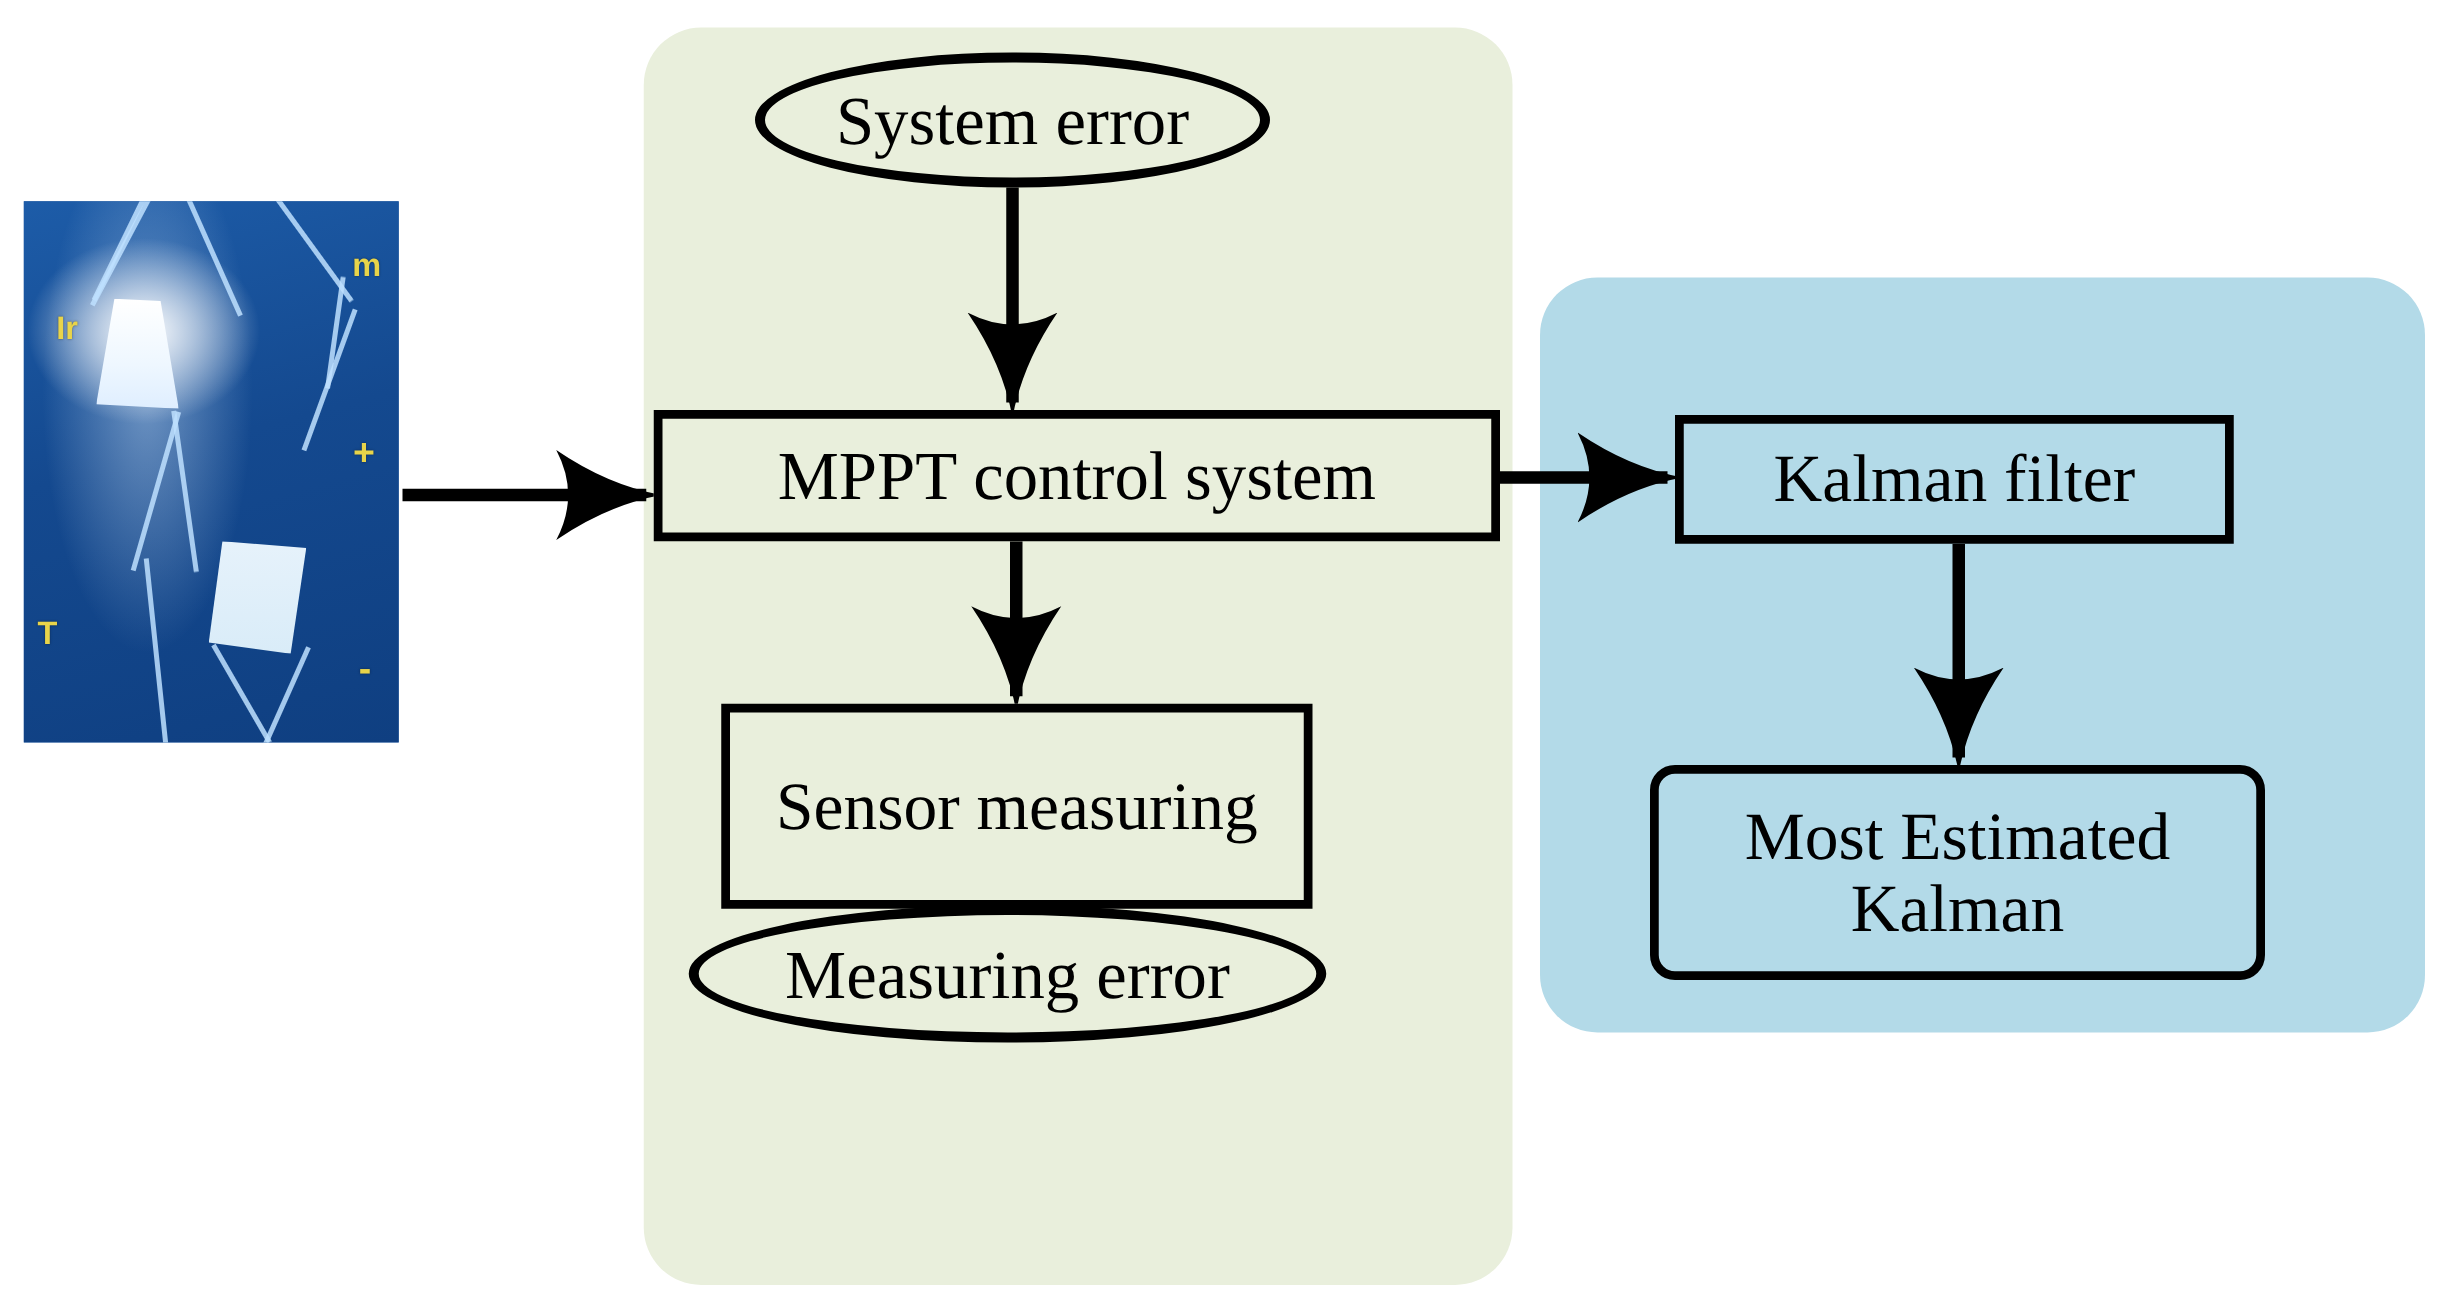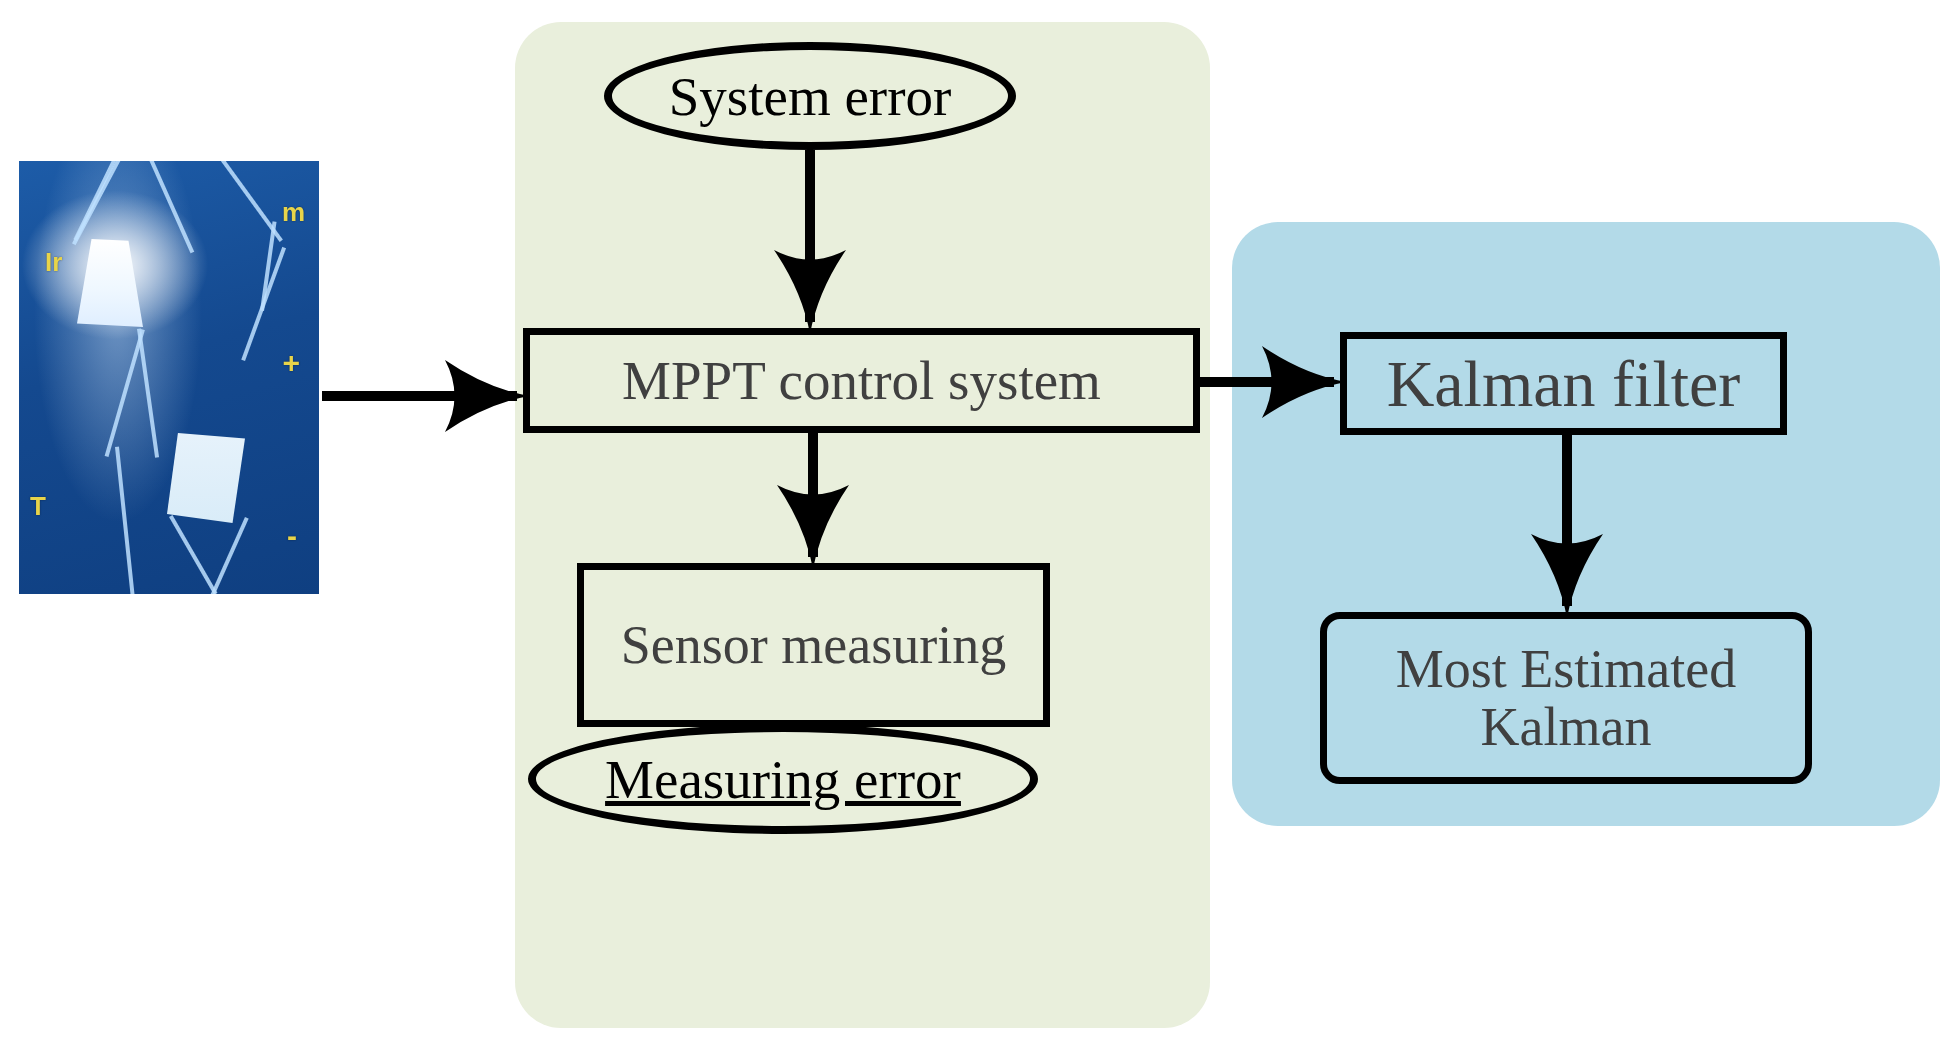--- a/index.html
+++ b/index.html
@@ -95,37 +95,37 @@
 
   
   .node-box {
     position: absolute;
     border: 7px solid #000000;
     box-sizing: border-box;
     display: flex;
     align-items: center;
     justify-content: center;
     text-align: center;
-    color: #404040;
+    color: #000000;
     line-height: 1.08;
   }
   #box-mppt {
     left: 523px; top: 328px; width: 677px; height: 105px;
     font-size: 55px;
     background: #e9efdc;
   }
   #box-sensor {
     left: 577px; top: 563px; width: 473px; height: 164px;
     font-size: 54px;
     background: #e9efdc;
     padding: 0 10px;
   }
   #box-kalman {
     left: 1340px; top: 332px; width: 447px; height: 103px;
-    font-size: 66px;
+    font-size: 54px;
     background: #b3dae8;
   }
   #box-output {
     left: 1320px; top: 612px; width: 492px; height: 172px;
     font-size: 54px;
     background: #b3dae8;
     padding: 0 8px;
     border-radius: 20px;
   }
 
@@ -139,21 +139,21 @@
     align-items: center;
     justify-content: center;
     color: #000000;
     font-size: 55px;
     background: #e9efdc;
   }
   #ellipse-system-error {
     left: 604px; top: 42px; width: 412px; height: 108px; align-items: center;
   }
   #ellipse-measuring-error {
-    left: 528px; top: 724px; width: 510px; height: 110px; text-decoration: underline;
+    left: 551px; top: 724px; width: 510px; height: 110px;
   }
 
   
   .conn {
     position: absolute;
     pointer-events: none;
   }
   .conn svg { display: block; overflow: visible; }
 </style>
 </head>

